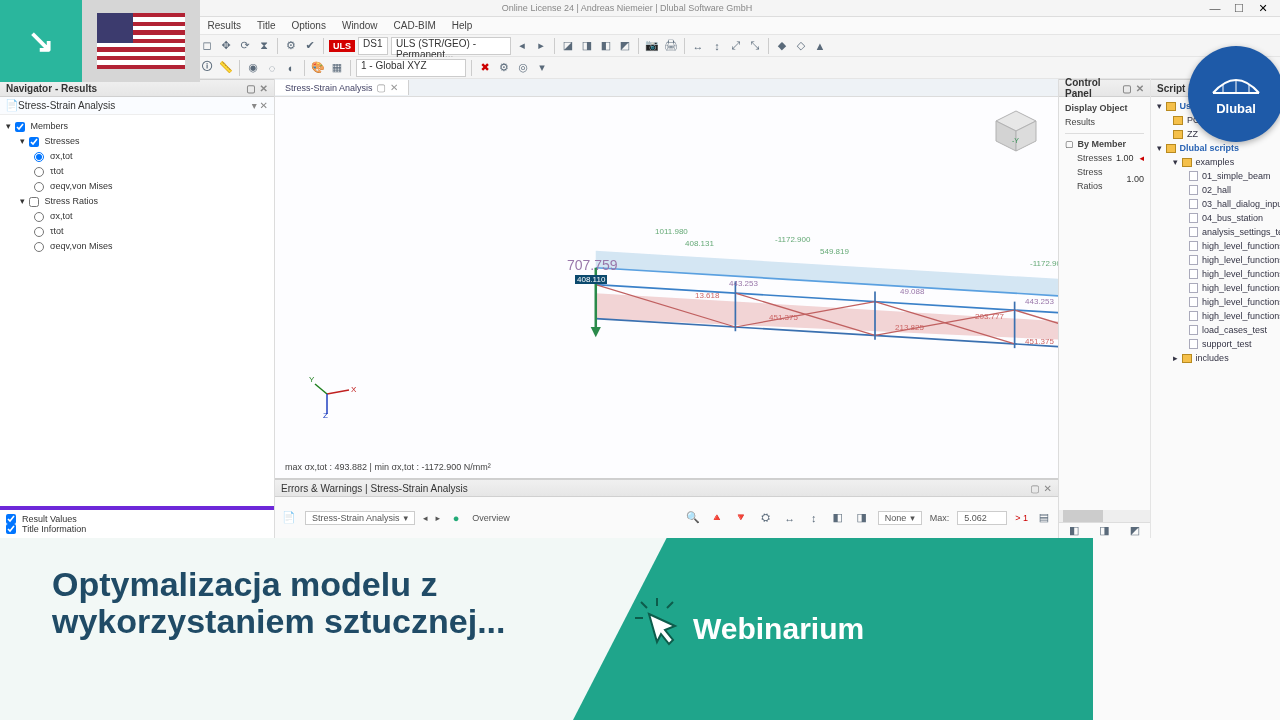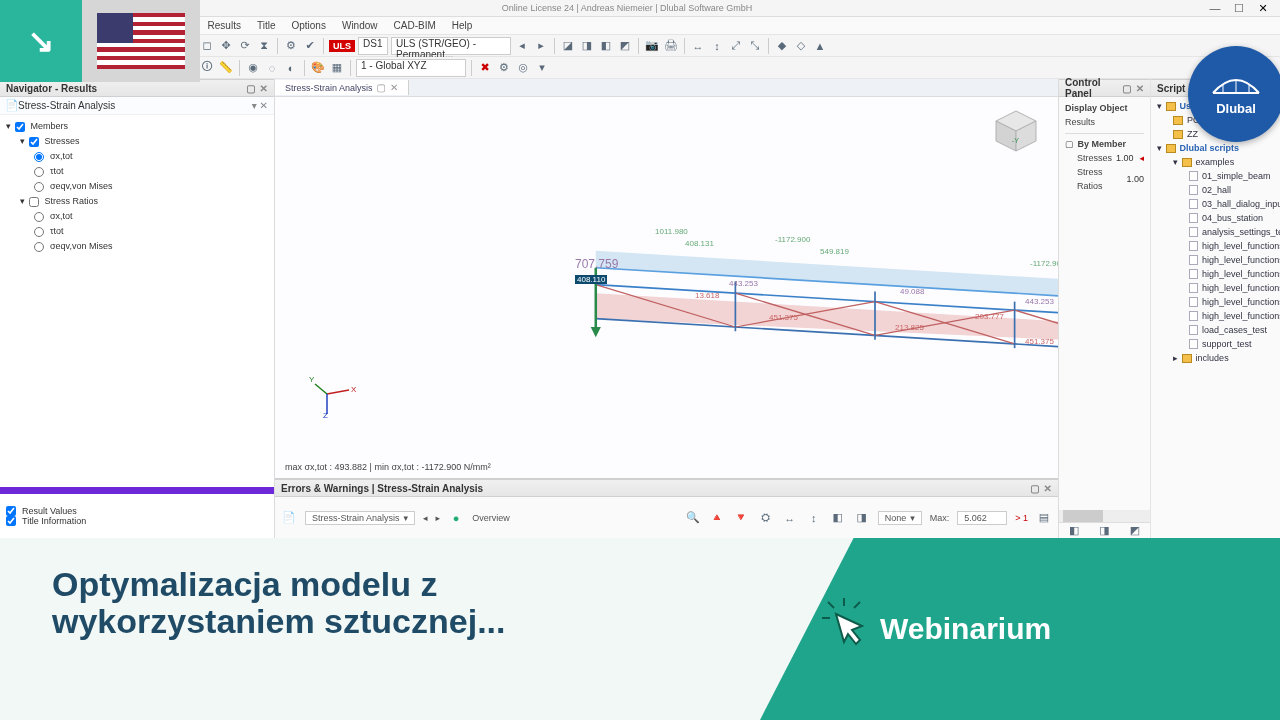--- a/index.html
+++ b/index.html
@@ -29,21 +29,21 @@
   
   .leftcol{width:275px;display:flex;flex-direction:column;border-right:1px solid #dcdcdc;background:#fff}
   .console{flex:0 0 78px;padding:4px 6px;font-family:Consolas,monospace;font-size:9px;color:#555;border-bottom:1px solid #dcdcdc;overflow:hidden}
   .panelhdr{height:18px;background:linear-gradient(#f0f0f0,#e6e6e6);border-top:1px solid #d0d0d0;border-bottom:1px solid #d0d0d0;display:flex;align-items:center;padding:8px 6px;font-size:10px;font-weight:600;color:#333;gap:4px}
   .panelhdr .btns{margin-left:auto;color:#888;font-size:10px;display:flex;gap:4px}
   .navsub{height:18px;display:flex;align-items:center;padding:0 6px;font-size:10px;background:#fafcff;border-bottom:1px solid #eee}
   .tree{padding:4px 6px;font-size:9px;line-height:15px;color:#333}
   .treeitem{display:flex;align-items:center;gap:4px;padding-left:var(--ind,0)}
   .treeitem input[type=checkbox],.treeitem input[type=radio]{margin:0 2px 0 0;width:10px;height:10px}
   .treelabel{white-space:nowrap}
-  .leftbottom{margin-top:auto;border-top:7px solid #6d28d9;padding:12px 6px;font-size:9px}
+  .leftbottom{margin-top:auto;border-top:4px solid #6d28d9;padding:4px 6px;font-size:9px}
 
   
   .center{flex:1;display:flex;flex-direction:column;min-width:0}
   .doctabs{height:18px;display:flex;align-items:center;background:#eef2f6;border-bottom:1px solid #dcdcdc}
   .doctab{padding:2px 10px;font-size:9px;color:#446;border-right:1px solid #d0d0d0;background:#fff;display:flex;align-items:center;gap:4px}
   .doctab .x{color:#999;font-size:10px}
   .canvas{flex:1;position:relative;background:#fdfdff;overflow:hidden}
   .isocube{position:absolute;top:10px;right:18px;width:48px;height:48px;opacity:.9}
   .axes{position:absolute;left:34px;bottom:60px}
   .statusline{position:absolute;left:10px;bottom:6px;font-size:9px;color:#444}
@@ -68,21 +68,21 @@
   .bottompanel .bpstatus{flex:1;display:flex;align-items:center;padding:0 6px;gap:8px;color:#555}
   .bottompanel .bpstatus .sel{border:1px solid #ccc;padding:1px 6px;background:#fff;display:flex;align-items:center;gap:4px}
 
   
   .flag-badge{position:absolute;top:0;left:0;width:200px;height:82px;display:flex;z-index:50}
   .flag-badge .arrow{width:82px;background:#2ab69d;display:flex;align-items:center;justify-content:center;color:#fff;font-size:32px;font-weight:700}
   .flag-badge .flagbox{flex:1;background:#d6d6d6;display:flex;align-items:center;justify-content:center}
   .usflag{width:88px;height:56px;position:relative;background:repeating-linear-gradient(#b22234 0 4.3px,#fff 4.3px 8.6px)}
   .usflag::before{content:"";position:absolute;top:0;left:0;width:36px;height:30px;background:#3c3b6e}
 
-  .bottom-banner{position:absolute;left:0;top:538px;width:1280px;height:182px;background:#f2f8f6;display:flex;z-index:40}
+  .bottom-banner{position:absolute;left:0;top:538px;width:1093px;height:182px;background:#f2f8f6;display:flex;z-index:40}
   .bbleft{flex:1;padding:28px 52px}
   .bbtitle{color:#204b66;font-size:34px;font-weight:800;line-height:1.1}
   .bbright{position:relative;width:520px;background:#1fa58b;clip-path:polygon(18% 0,100% 0,100% 100%,0 100%);display:flex;align-items:center;padding-left:120px}
   .bbright .label{color:#fff;font-size:30px;font-weight:800}
   .cursoricon{position:absolute;left:58px;top:58px;width:52px;height:52px}
 
   .dlubal-badge{position:absolute;top:46px;right:-4px;width:96px;height:96px;border-radius:50%;background:#1e5aa8;display:flex;flex-direction:column;align-items:center;justify-content:center;color:#fff;z-index:60;box-shadow:0 2px 6px rgba(0,0,0,.3)}
   .dlubal-badge svg{width:50px;height:26px}
   .dlubal-badge span{font-size:13px;font-weight:600;margin-top:2px}
 </style>
@@ -302,21 +302,21 @@
           <polygon points="14,130 26,130 20,142" fill="#2a8a4a"></polygon>
           <polygon points="674,170 686,170 680,182" fill="#2a8a4a"></polygon>
         </svg>
 
         <div style="position:absolute;left:380px;top:130px;font-size:8px;color:#6a7">1011.980</div>
         <div style="position:absolute;left:410px;top:142px;font-size:8px;color:#6a7">408.131</div>
         <div style="position:absolute;left:500px;top:138px;font-size:8px;color:#6a7">-1172.900</div>
         <div style="position:absolute;left:545px;top:150px;font-size:8px;color:#6a7">549.819</div>
         <div style="position:absolute;left:755px;top:162px;font-size:8px;color:#6a7">-1172.900</div>
 
-        <div style="position:absolute;left:300px;top:160px;font-size:12px;color:#97a">707.759</div>
+        <div style="position:absolute;left:292px;top:160px;font-size:14px;color:#97a">707.759</div>
         <div style="position:absolute;left:300px;top:178px;font-size:8px;color:#c44;background:#0c4a6e;color:#fff;padding:0 2px">408.110</div>
         <div style="position:absolute;left:454px;top:182px;font-size:8px;color:#97a">443.253</div>
         <div style="position:absolute;left:625px;top:190px;font-size:8px;color:#97a">49.088</div>
         <div style="position:absolute;left:750px;top:200px;font-size:8px;color:#97a">443.253</div>
 
         <div style="position:absolute;left:494px;top:216px;font-size:8px;color:#c66">451.375</div>
         <div style="position:absolute;left:620px;top:226px;font-size:8px;color:#c66">213.825</div>
         <div style="position:absolute;left:750px;top:240px;font-size:8px;color:#c66">451.375</div>
 
         <div style="position:absolute;left:420px;top:194px;font-size:8px;color:#c66">13.618</div>
@@ -327,21 +327,21 @@
             <text x="42" y="22" font-size="8" fill="#c02020">X</text>
           <line x1="18" y1="24" x2="6" y2="14" stroke="#208020" stroke-width="1.5"></line>
             <text x="0" y="12" font-size="8" fill="#208020">Y</text>
           <line x1="18" y1="24" x2="18" y2="44" stroke="#2040c0" stroke-width="1.5"></line>
             <text x="14" y="48" font-size="8" fill="#2040c0">Z</text>
         </svg>
         <div class="statusline">max σx,tot : 493.882 | min σx,tot : -1172.900 N/mm²</div>
       </div>
 
       <div class="bottompanel">
-        <div class="panelhdr" style="font-weight:700">
+        <div class="panelhdr" style="font-weight:400">
           <span>Errors &amp; Warnings | Stress-Strain Analysis</span>
           <span class="btns">
               <span>▢</span>
               <span>✕</span>
             </span>
         </div>
         <div class="bpstatus">
           <span class="tbicon">📄</span>
           <span class="sel"><span>Stress-Strain Analysis</span> ▾</span>
           <span>◂</span>

